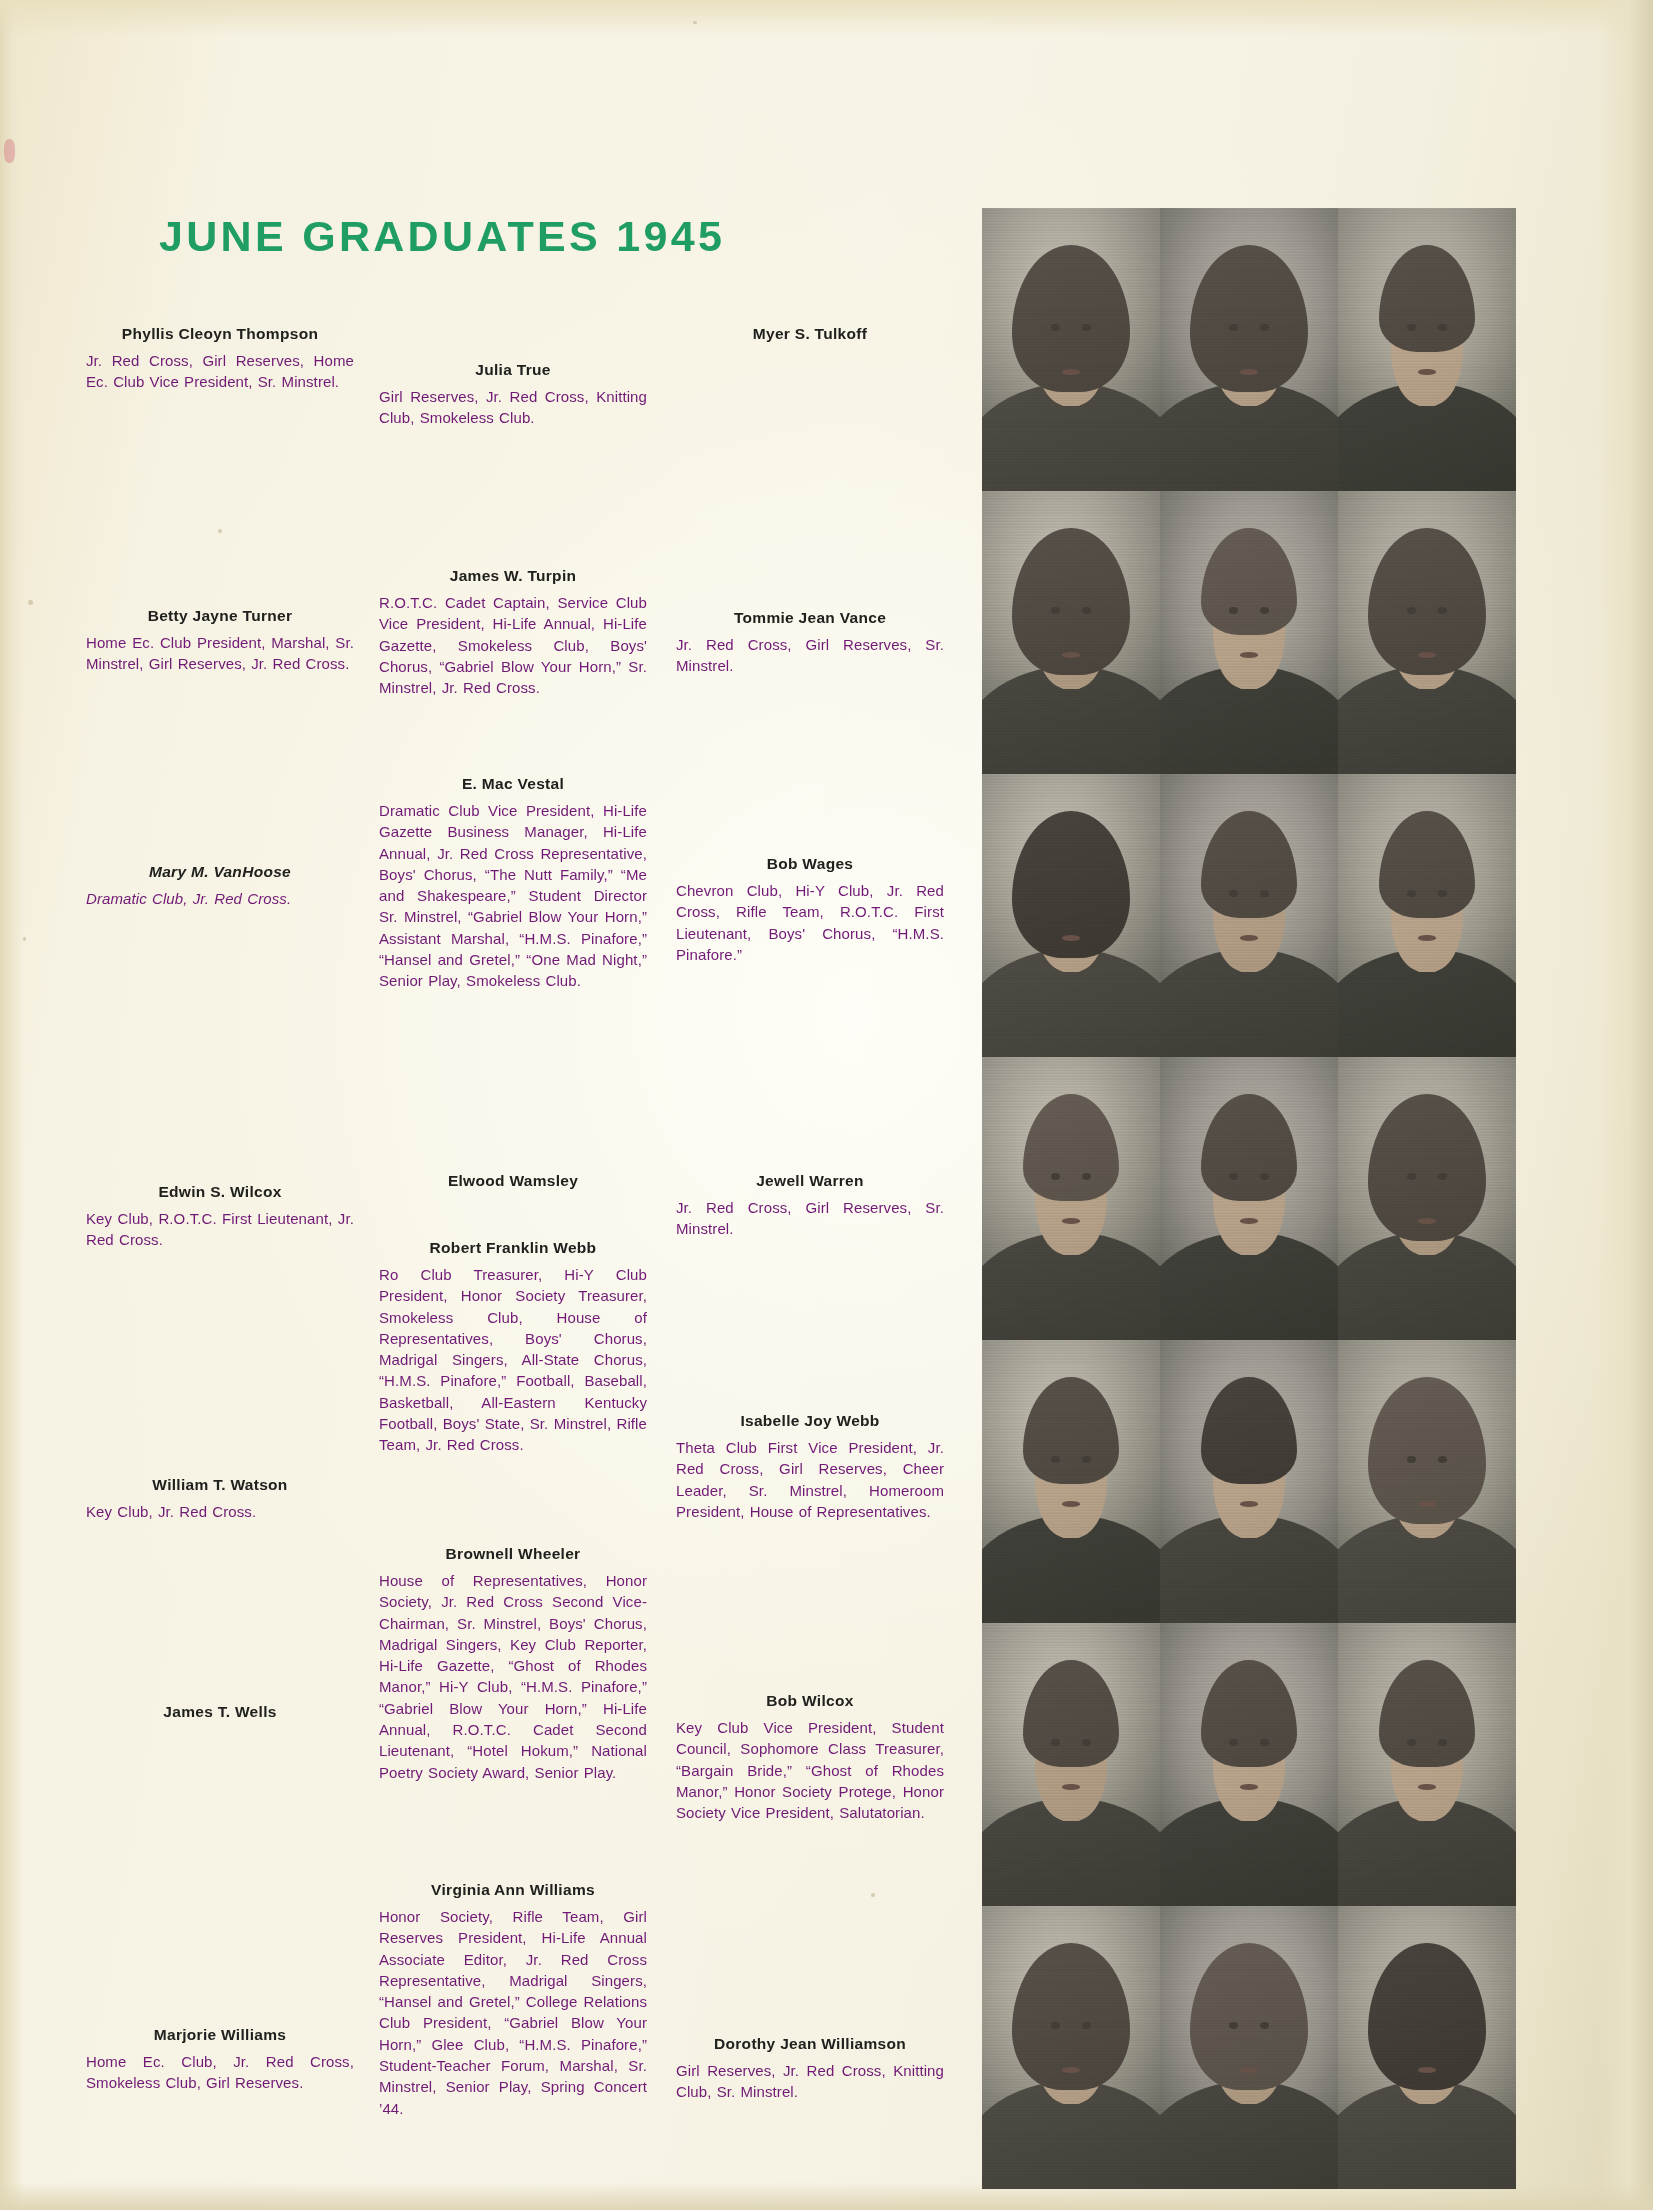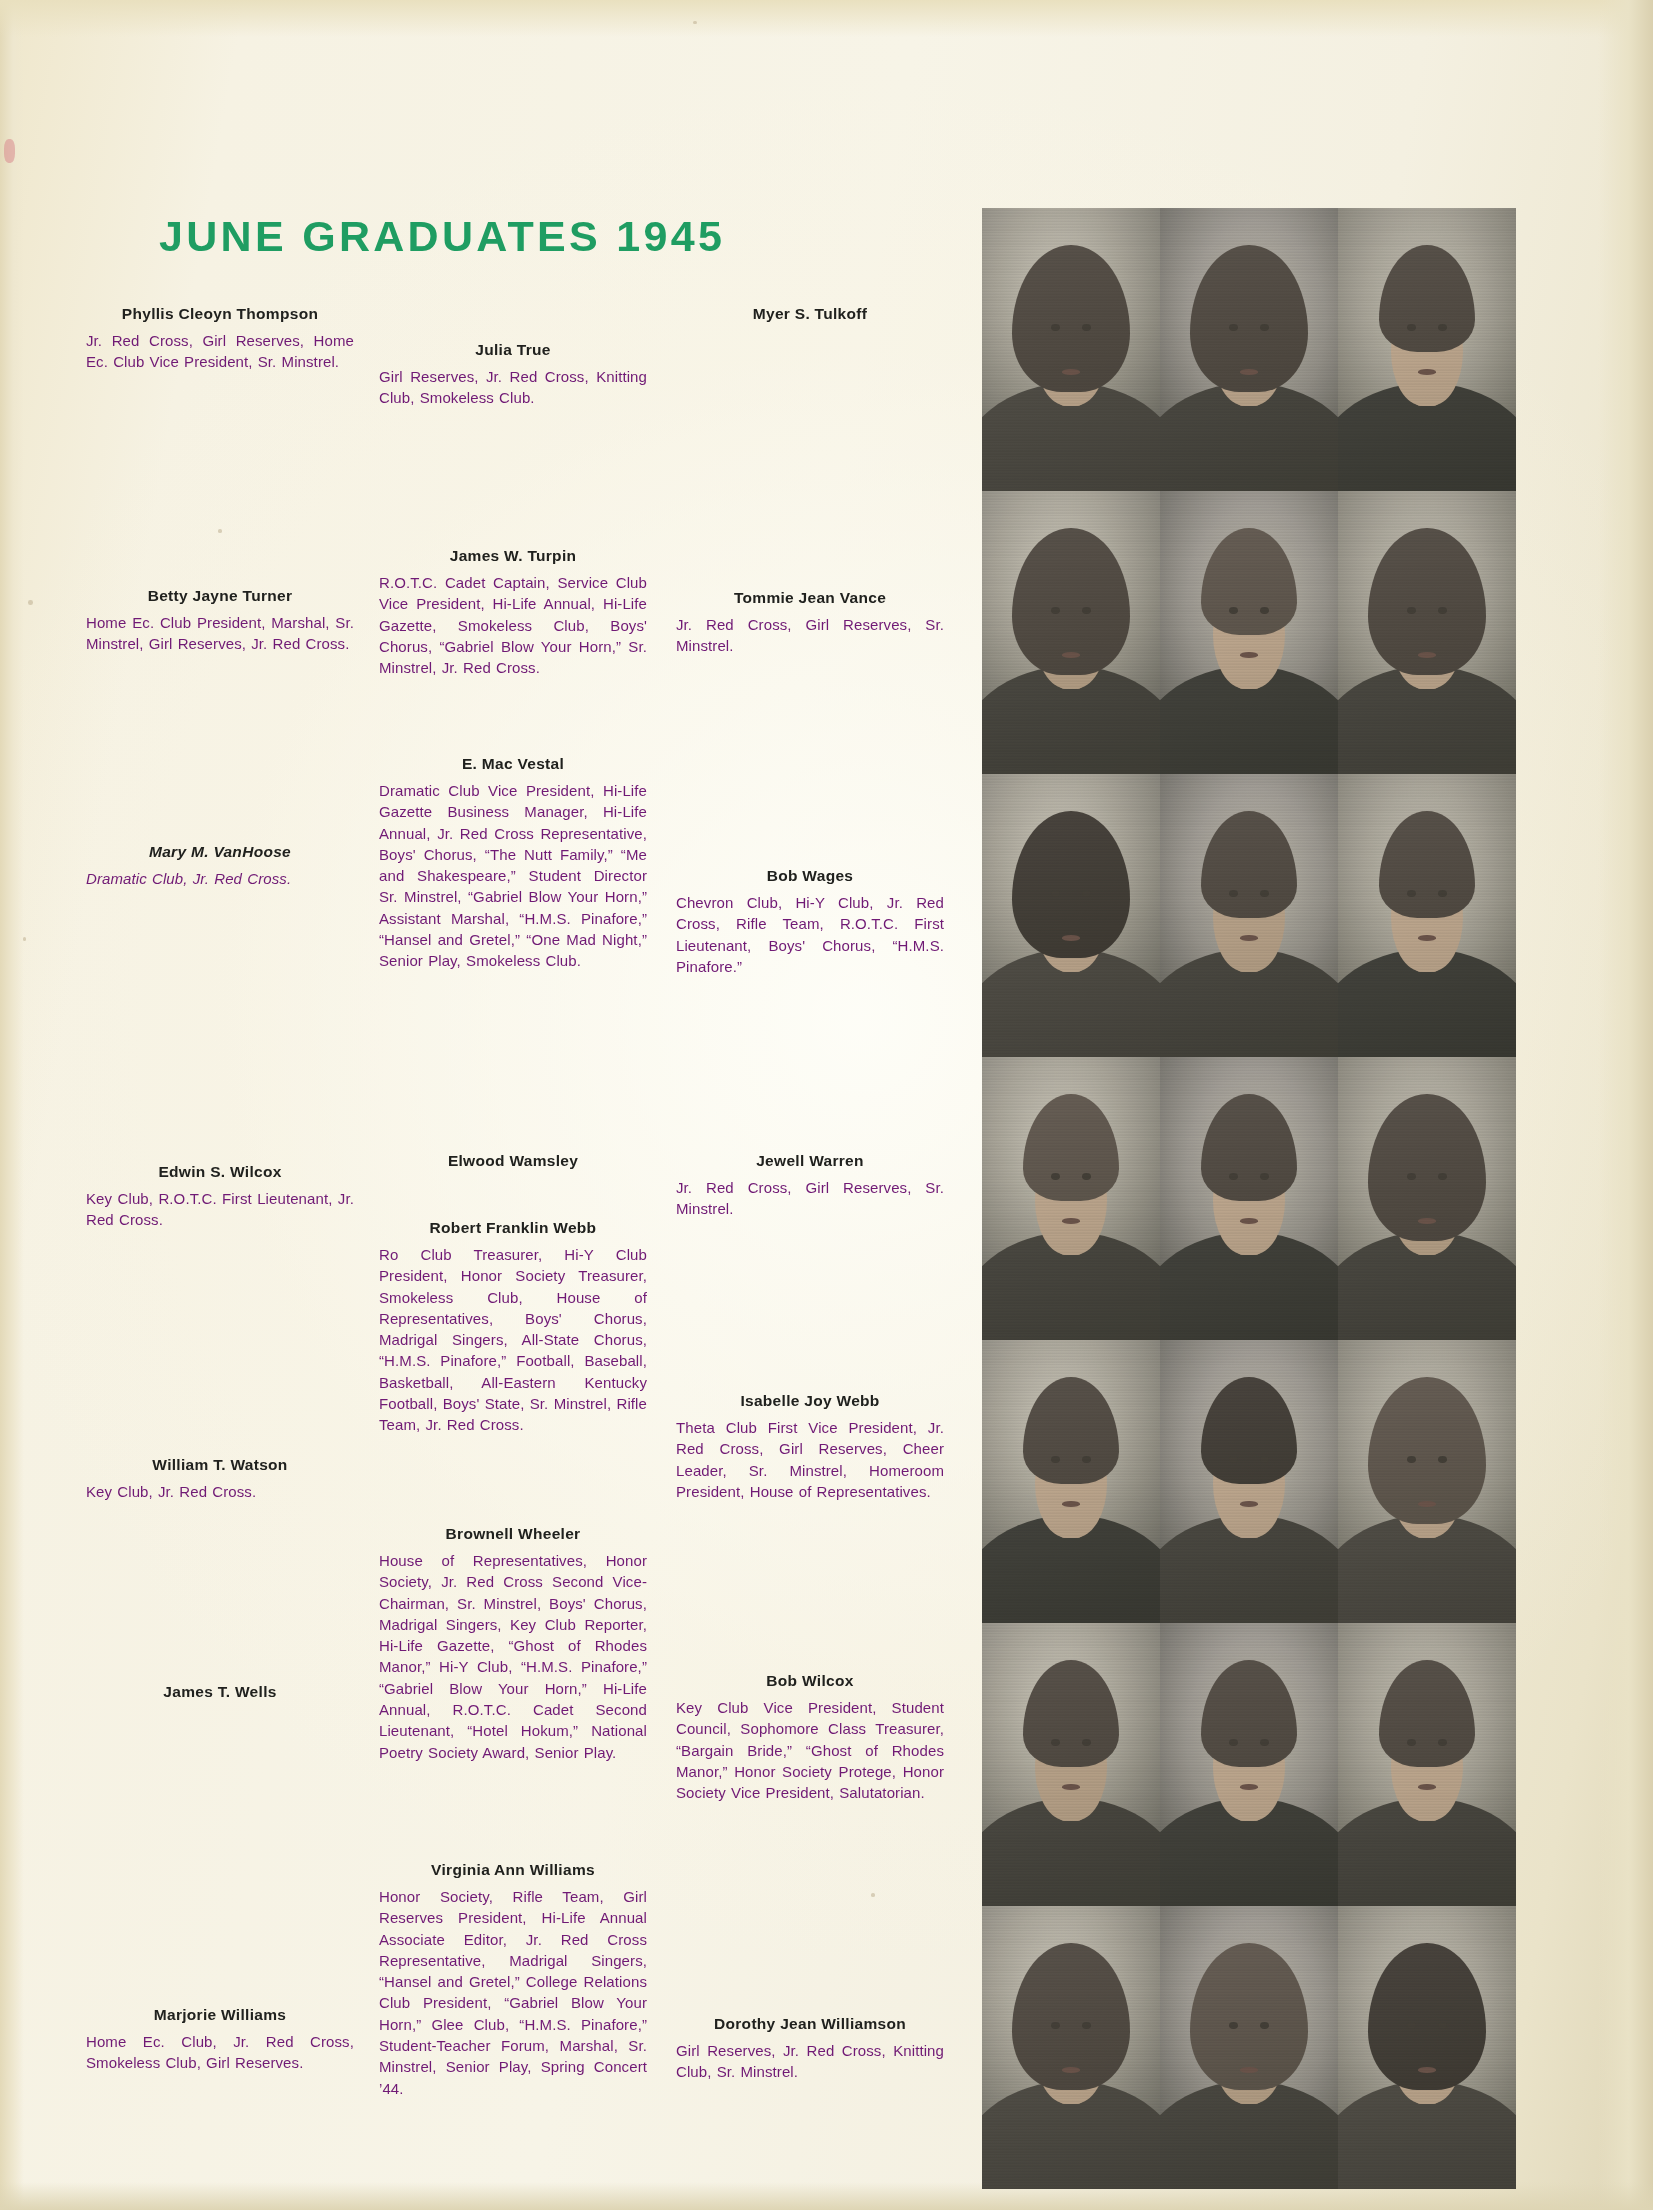--- a/index.html
+++ b/index.html
@@ -78,21 +78,21 @@
 
   
   .col {
     position: absolute;
     width: 268px;
   }
   .col1 { left: 86px; }
   .col2 { left: 379px; }
   .col3 { left: 676px; }
 
-  .entry { position: absolute; width: 268px; }
+  .entry { position: absolute; width: 268px; margin-top: 20px; }
   .nm {
     font-size: 15.5px;
     font-weight: bold;
     color: #20211e;
     text-align: center;
     letter-spacing: 0.3px;
     margin-bottom: 6.6px;
     line-height: 1.25;
   }
   .bd {
@@ -293,21 +293,21 @@
   </div>
 
   <div class="col col3">
     <div class="entry" style="top:304px;">
       <div class="nm">Myer S. Tulkoff</div>
     </div>
     <div class="entry" style="top:588px;">
       <div class="nm">Tommie Jean Vance</div>
       <div class="bd">Jr. Red Cross, Girl Reserves, Sr. Minstrel.</div>
     </div>
-    <div class="entry" style="top:866px;">
+    <div class="entry" style="top:834px;">
       <div class="nm">Bob Wages</div>
       <div class="bd">Chevron Club, Hi-Y Club, Jr. Red Cross, Rifle Team, R.O.T.C. First Lieutenant, Boys' Chorus, “H.M.S. Pinafore.”</div>
     </div>
     <div class="entry" style="top:1151px;">
       <div class="nm">Jewell Warren</div>
       <div class="bd">Jr. Red Cross, Girl Reserves, Sr. Minstrel.</div>
     </div>
     <div class="entry" style="top:1391px;">
       <div class="nm">Isabelle Joy Webb</div>
       <div class="bd">Theta Club First Vice President, Jr. Red Cross, Girl Reserves, Cheer Leader, Sr. Minstrel, Homeroom President, House of Representatives.</div>

